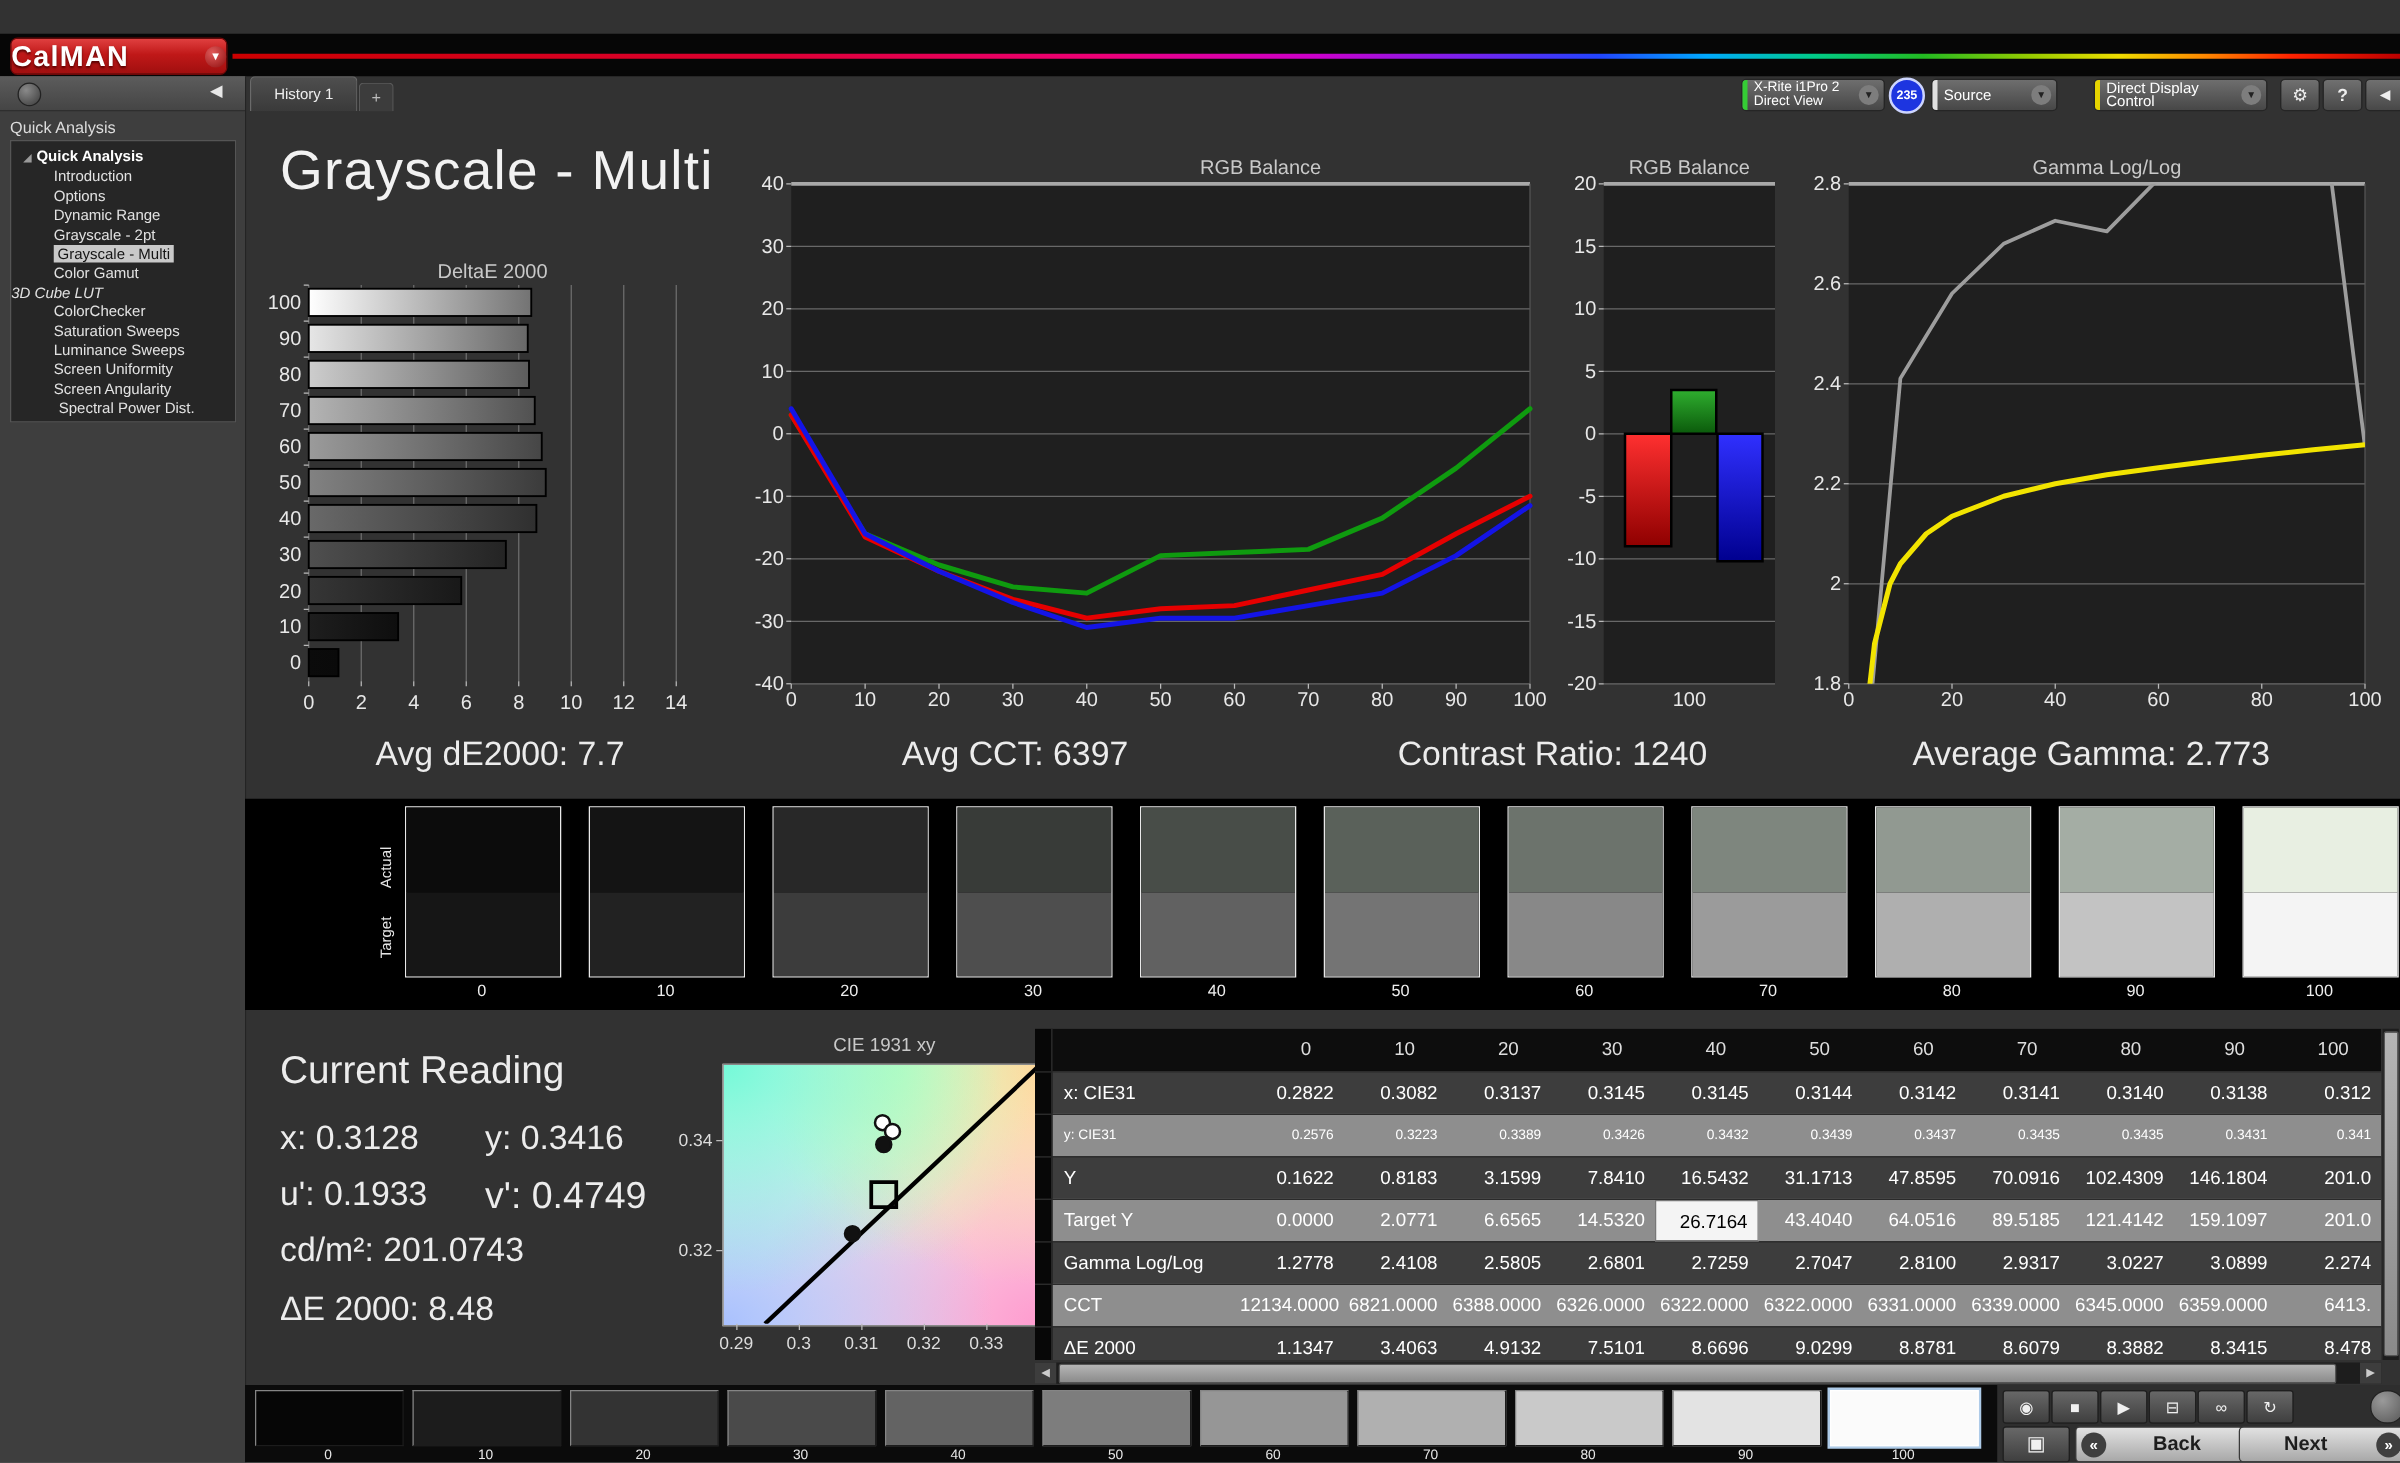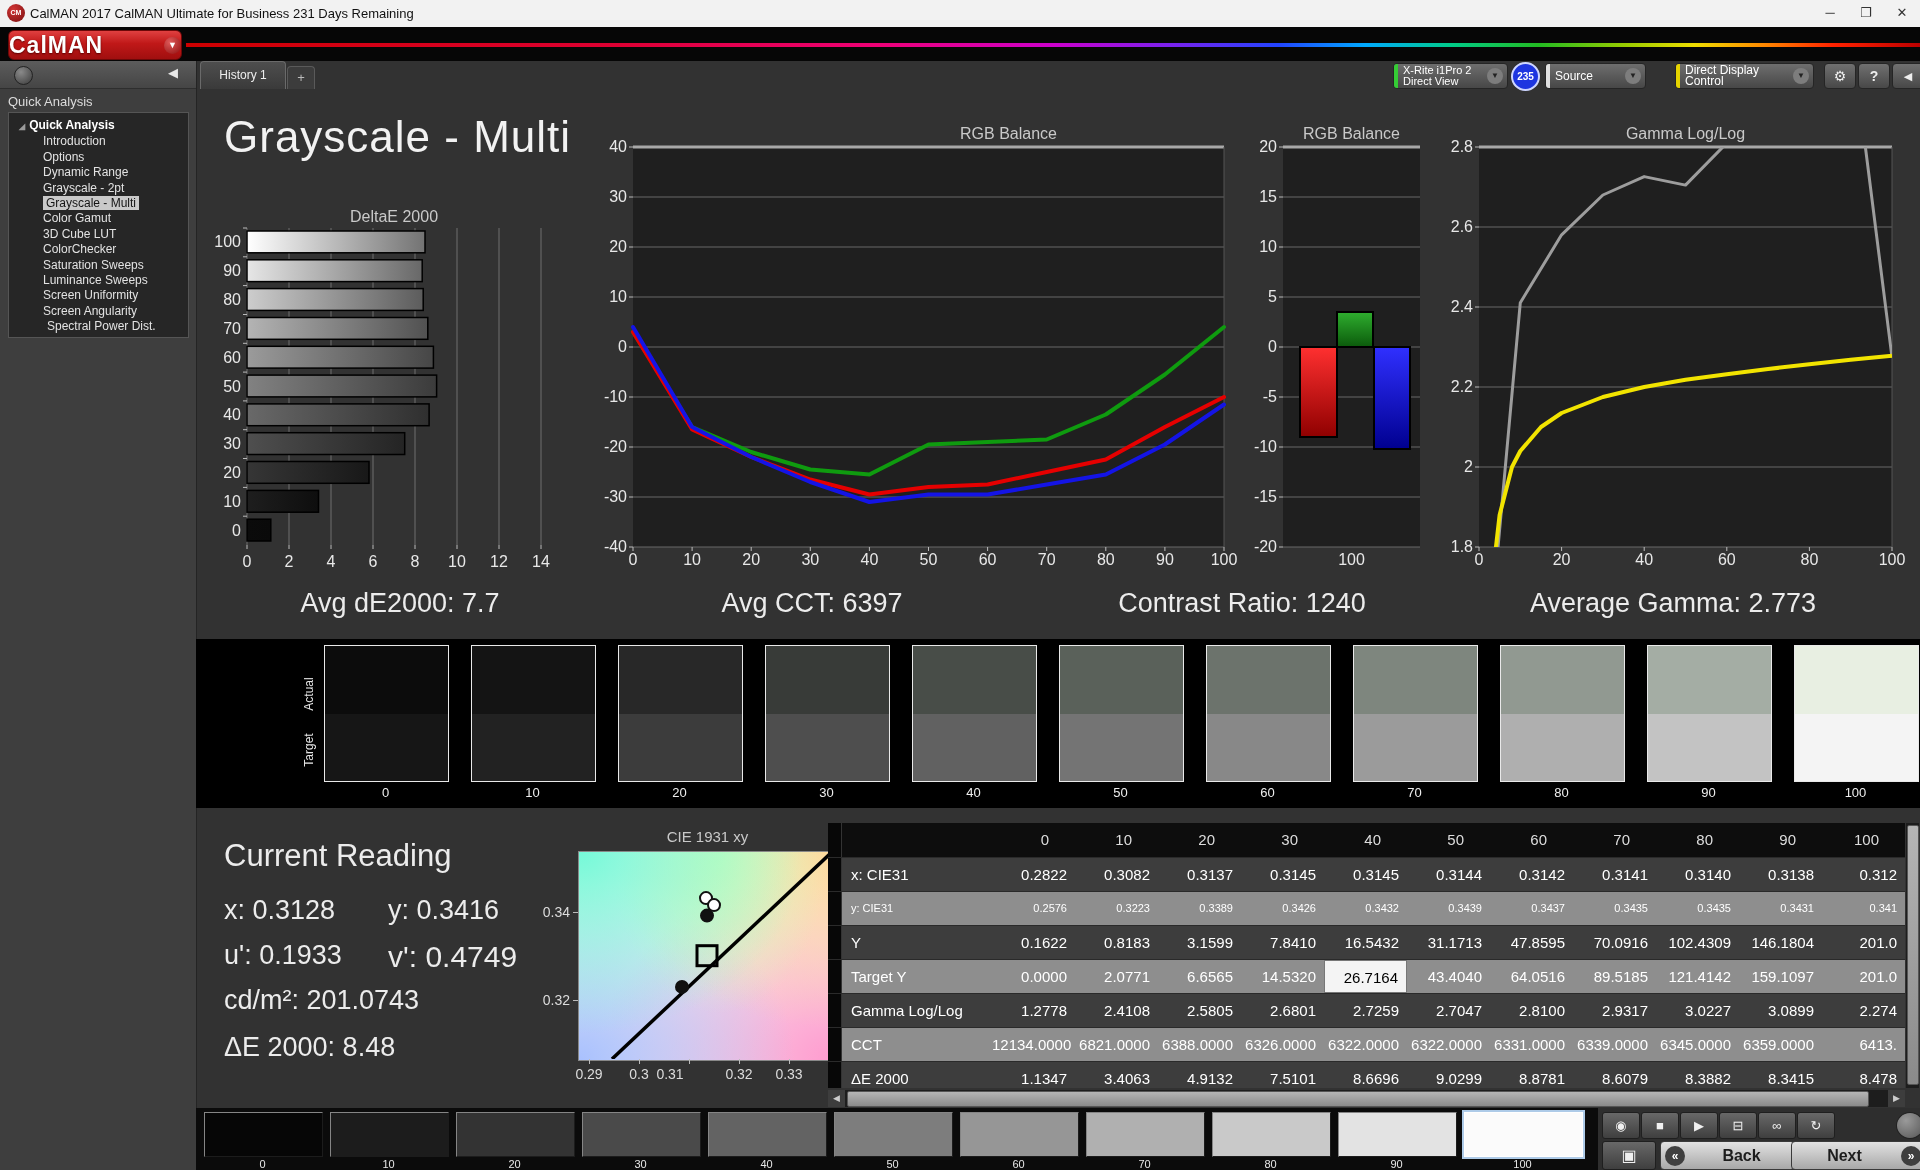--- a/index.html
+++ b/index.html
@@ -96,27 +96,20 @@
           border:1px solid #3a3a3a;display:flex;align-items:center;gap:8px;color:#1d1d1d;
           font-size:16px;font-weight:bold;}
   .navcircle{width:20px;height:20px;border-radius:50%;background:#3f3f3f;color:#fff;font-size:12px;
              line-height:20px;text-align:center;flex:none;}
 </style>
 </head>
 <body>
 
 <div id="root">
 
-  <div class="abs titlebar">
-    <div class="abs appicon">CM</div>
-    <div class="abs apptitle">CalMAN 2017 CalMAN Ultimate for Business 231 Days Remaining</div>
-    <div class="abs winbtn" style="left:1812px;">─</div>
-    <div class="abs winbtn" style="left:1848px;">❐</div>
-    <div class="abs winbtn" style="left:1884px;">✕</div>
-  </div>
 
   <div class="abs logobar">
     <div class="abs rainbow" style="top:16px;left:186px;"></div>
   </div>
   <div class="abs logo">
     <span class="txt">CalMAN</span>
     <span class="dd">▼</span>
   </div>
 
   <div class="abs sidebar">
@@ -127,21 +120,21 @@
     <div class="abs sideheader">Quick Analysis</div>
     <div class="abs treepanel" id="tree">
         <div style="height:5px"></div>
         <div class="treeitem" style="padding-left:10px;font-weight:bold;color:#fff;"><span style="color:#9a9a9a;font-size:8px;margin-right:4px;">◢</span>Quick Analysis</div>
         <div class="treeitem" style="padding-left:34px;">Introduction</div>
         <div class="treeitem" style="padding-left:34px;">Options</div>
         <div class="treeitem" style="padding-left:34px;">Dynamic Range</div>
         <div class="treeitem" style="padding-left:34px;">Grayscale - 2pt</div>
         <div class="treeitem" style="padding-left:34px;"><span class="sel">Grayscale - Multi</span></div>
         <div class="treeitem" style="padding-left:34px;">Color Gamut</div>
-        <div class="treeitem" style="padding-left:34px;">3D Cube LUT</div>
+        <div class="treeitem" style="font-style:italic;">3D Cube LUT</div>
         <div class="treeitem" style="padding-left:34px;">ColorChecker</div>
         <div class="treeitem" style="padding-left:34px;">Saturation Sweeps</div>
         <div class="treeitem" style="padding-left:34px;">Luminance Sweeps</div>
         <div class="treeitem" style="padding-left:34px;">Screen Uniformity</div>
         <div class="treeitem" style="padding-left:34px;">Screen Angularity</div>
         <div class="treeitem" style="padding-left:38px;">Spectral Power Dist.</div>
       </div>
   </div>
 
   <div class="abs tab">History 1</div>
@@ -510,21 +503,21 @@
       <circle cx="128.0" cy="47.1" r="6" fill="#fff" stroke="#111" stroke-width="2"></circle>
       <circle cx="136.0" cy="54.1" r="6" fill="#fff" stroke="#111" stroke-width="2"></circle>
       <circle cx="129.0" cy="64.6" r="6" fill="#111" stroke="#111" stroke-width="2"></circle>
       <circle cx="104.0" cy="135.9" r="6" fill="#111" stroke="#111" stroke-width="2"></circle>
     </svg>
   <div id="cieticks">
       <div class="abs cietick" style="left:569px;top:1066px;width:40px;text-align:center;">0.29</div>
       <div class="abs" style="left:589px;top:1059px;width:1px;height:5px;background:#bbb;"></div>
       <div class="abs cietick" style="left:619px;top:1066px;width:40px;text-align:center;">0.3</div>
       <div class="abs" style="left:639px;top:1059px;width:1px;height:5px;background:#bbb;"></div>
-      <div class="abs cietick" style="left:650px;top:1066px;width:40px;text-align:center;">0.31</div>
+      <div class="abs cietick" style="left:669px;top:1066px;width:40px;text-align:center;">0.31</div>
       <div class="abs" style="left:689px;top:1059px;width:1px;height:5px;background:#bbb;"></div>
       <div class="abs cietick" style="left:719px;top:1066px;width:40px;text-align:center;">0.32</div>
       <div class="abs" style="left:739px;top:1059px;width:1px;height:5px;background:#bbb;"></div>
       <div class="abs cietick" style="left:769px;top:1066px;width:40px;text-align:center;">0.33</div>
       <div class="abs" style="left:789px;top:1059px;width:1px;height:5px;background:#bbb;"></div>
       <div class="abs cietick" style="left:528px;top:904px;width:42px;text-align:right;">0.34</div>
       <div class="abs" style="left:573px;top:912px;width:5px;height:1px;background:#bbb;"></div>
       <div class="abs cietick" style="left:528px;top:992px;width:42px;text-align:right;">0.32</div>
       <div class="abs" style="left:573px;top:1000px;width:5px;height:1px;background:#bbb;"></div>
     </div>

